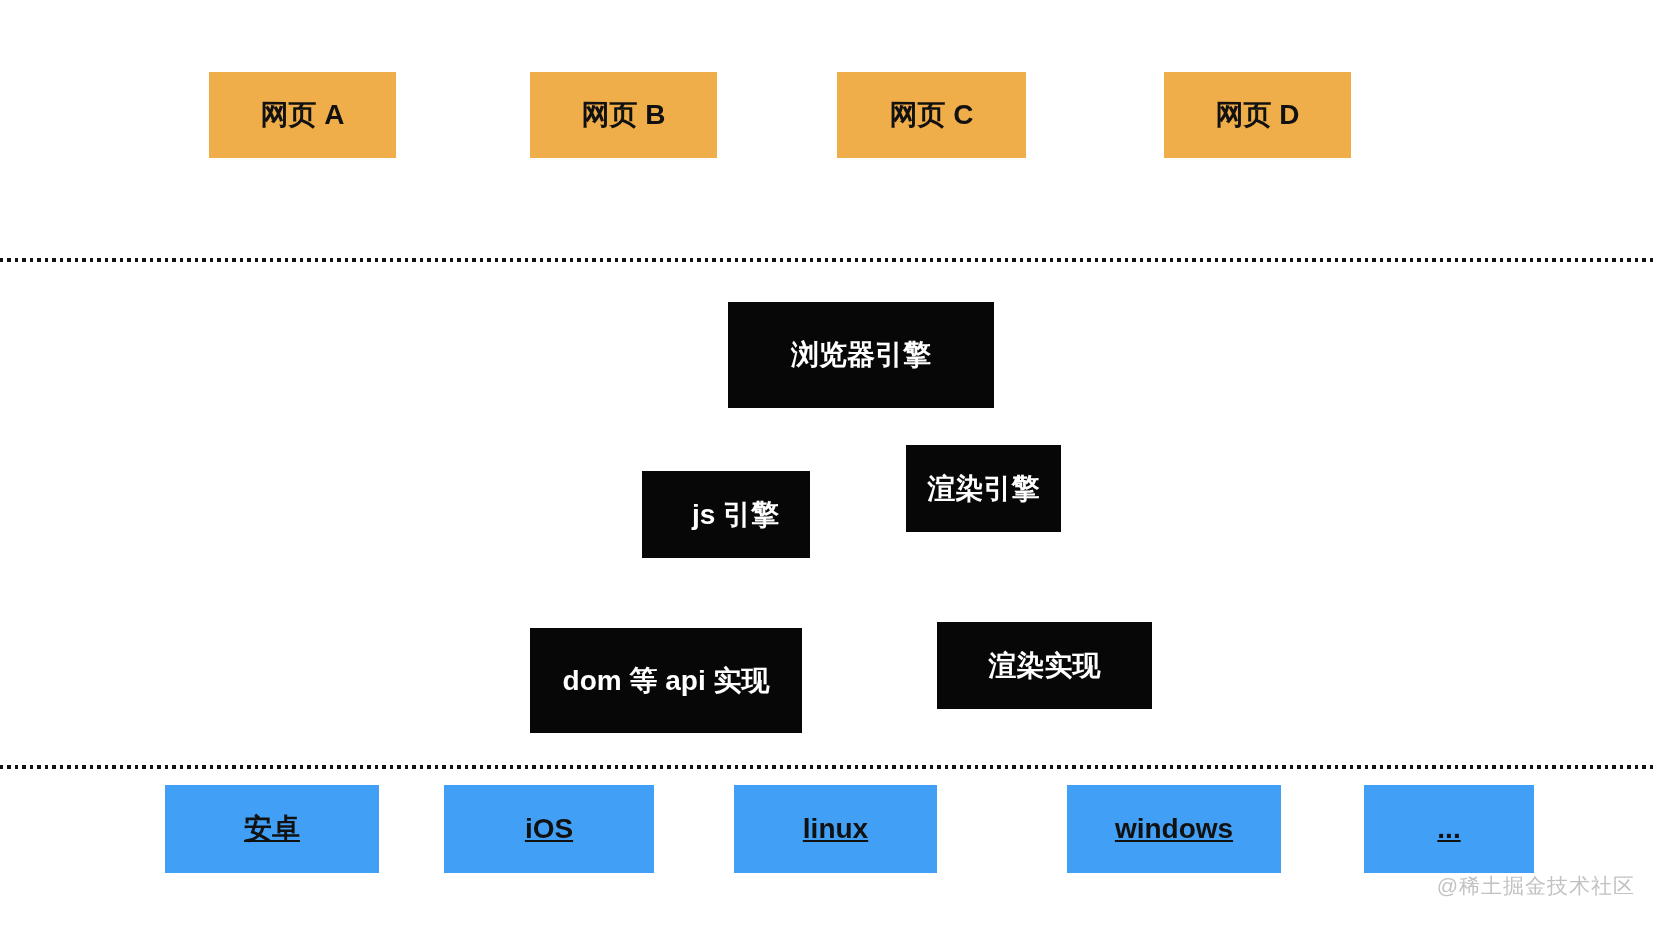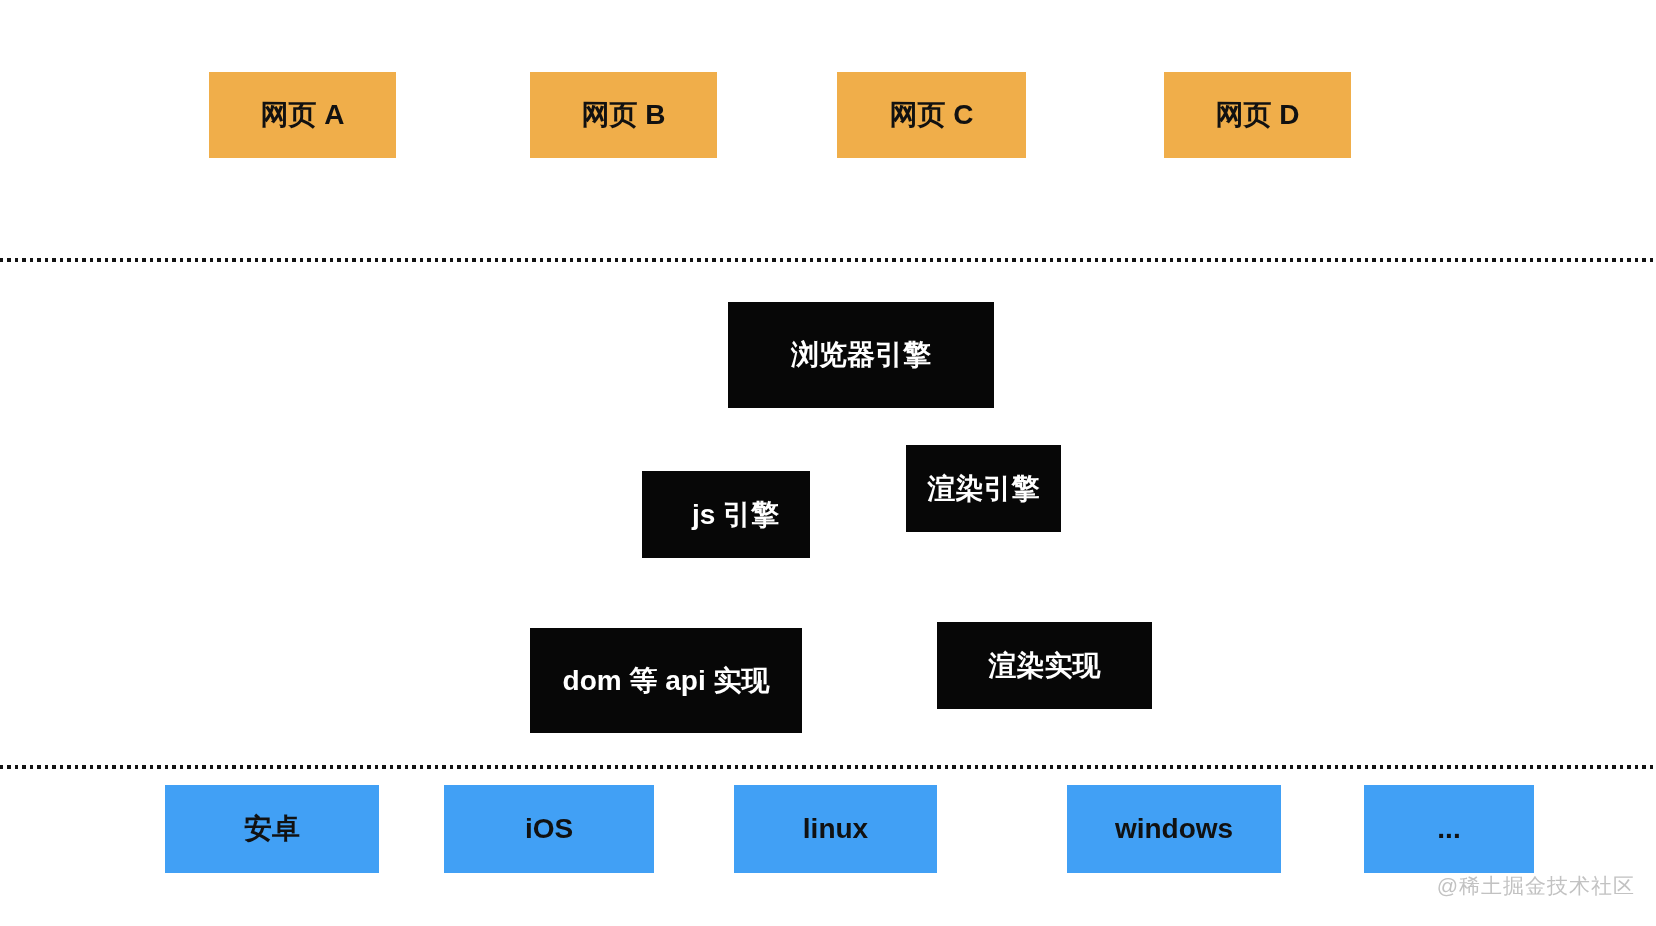--- a/index.html
+++ b/index.html
@@ -44,20 +44,21 @@
     background: var(--engine_box);
     color: var(--text_light);
     font-size: 28px;
   }
   .box.blue {
     background: var(--platform_box);
     color: var(--text_dark);
     font-size: 28px;
     top: 785px;
     height: 88px;
+    text-decoration: underline;
   }
 
   .dotted-line {
     position: absolute;
     left: 0;
     width: 1656px;
     height: 4px;
     background: repeating-linear-gradient(
       to right,
       var(--dot_color) 0px, var(--dot_color) 3.5px,

